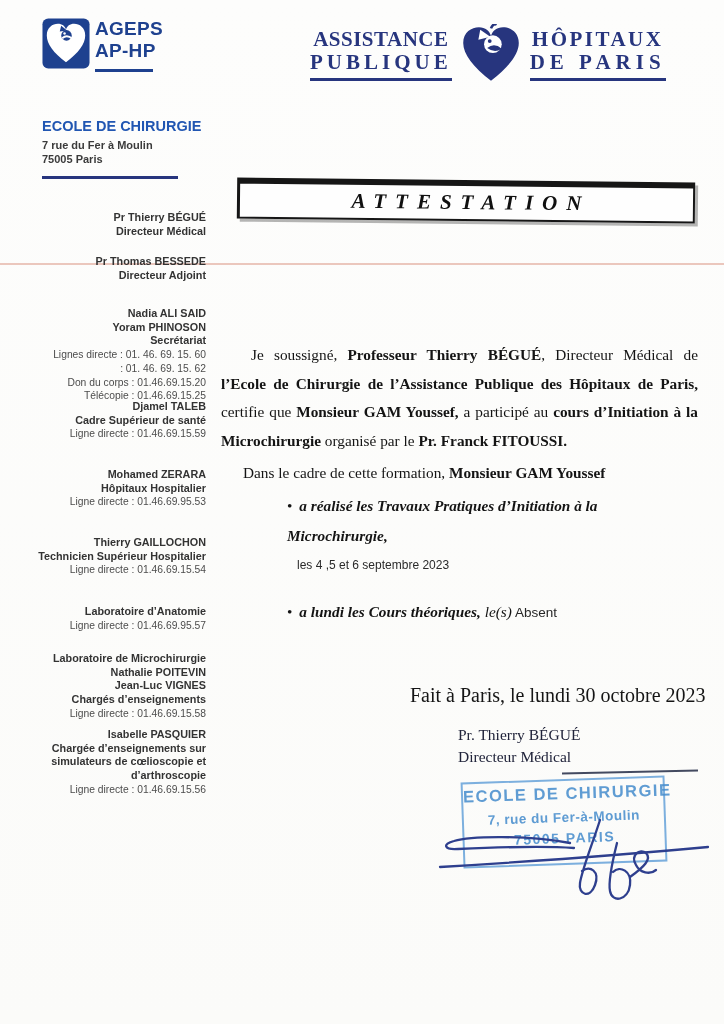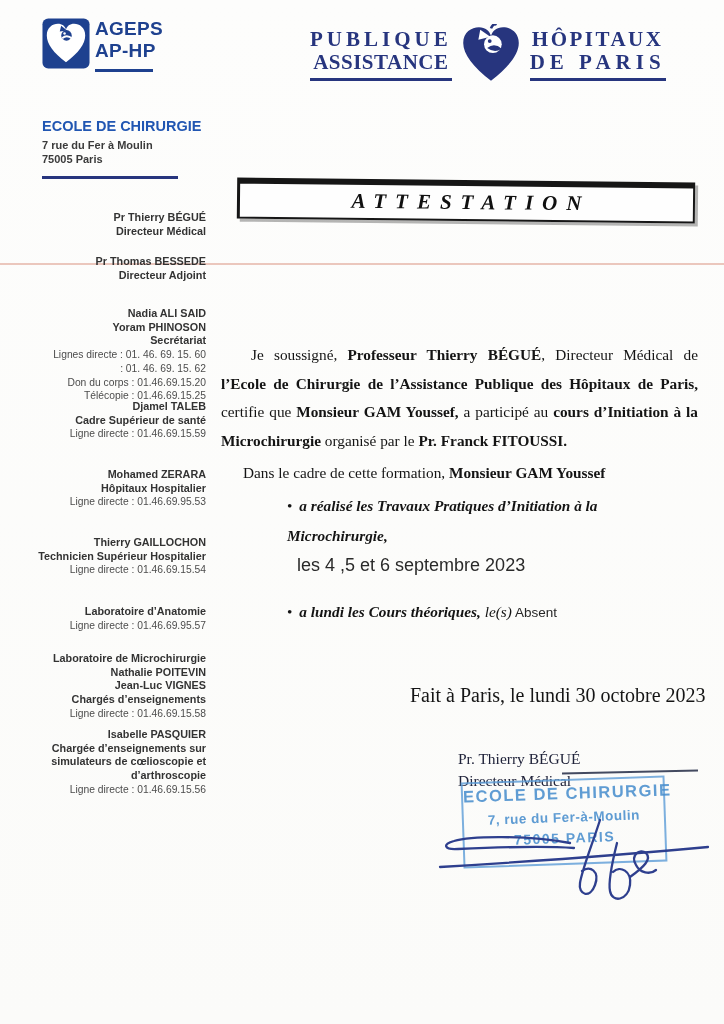--- a/index.html
+++ b/index.html
@@ -47,27 +47,27 @@
   .sb-r { font-weight:400; font-size:10.3px; line-height:13.7px; color:#4c4c4c; }
 
   
   .main { position:absolute; left:221px; top:341px; width:477px; font-family:"Liberation Serif", serif; color:#141414; font-size:15.3px; }
   .p1 { text-align:justify; line-height:28.5px; text-indent:30px; }
   .p2 { margin-top:4px; line-height:28.5px; text-indent:22px; }
   .bul { margin-top:3px; padding-left:66px; line-height:30px; }
   .bi { font-weight:700; font-style:italic; }
   .it { font-style:italic; }
   .sans-sm { font-family:"Liberation Sans", sans-serif; font-size:13.5px; color:#262626; }
-  .dates { margin-top:4px; padding-left:76px; font-family:"Liberation Sans", sans-serif; font-size:18px; line-height:20px; color:#2a2a2a; }
+  .dates { margin-top:4px; padding-left:76px; font-family:"Liberation Sans", sans-serif; font-size:12px; line-height:20px; color:#2a2a2a; }
   .bul-last { margin-top:22px; }
   .bullet-glyph { margin-right:7px; }
 
   
   .fait { position:absolute; left:410px; top:684px; font-family:"Liberation Serif", serif; font-size:20px; color:#151515; }
-  .sig { position:absolute; left:458px; top:748px; font-family:"Liberation Serif", serif; font-size:15.5px; line-height:21.5px; color:#20233a; z-index:2; }
+  .sig { position:absolute; left:458px; top:724px; font-family:"Liberation Serif", serif; font-size:15.5px; line-height:21.5px; color:#20233a; z-index:2; }
   .pen-line { position:absolute; left:562px; top:771px; width:136px; height:2px; background:#434a60; transform:rotate(-1.3deg); z-index:1; }
 
   .stamp {
     position:absolute; left:462px; top:779px; width:204px; height:86px;
     border:2.5px solid rgba(92,156,215,.8); transform:rotate(-2deg);
     text-align:center; color:rgba(73,142,205,.88); z-index:3;
   }
   .stamp-l1 { font-size:16.5px; font-weight:700; letter-spacing:1.5px; margin-top:3px; white-space:nowrap; }
   .stamp-l2 { font-size:13.5px; font-weight:700; margin-top:7px; letter-spacing:.5px; }
   .stamp-l3 { font-size:14px; font-weight:700; margin-top:5px; letter-spacing:1.5px; }
@@ -92,22 +92,22 @@
     </span>
     <div>
       <div class="ageps-text" style="padding-top:0">AGEPS</div>
       <div class="ageps-text" style="padding-top:0">AP-HP</div>
       <div class="ageps-rule"></div>
     </div>
   </div>
 
   <div class="aphp">
     <div class="aphp-col">
+      <div class="aphp-word ls1">ASSISTANCE</div>
       <div class="aphp-word ls2">PUBLIQUE</div>
-      <div class="aphp-word ls1">ASSISTANCE</div>
       <div class="aphp-rule"></div>
     </div>
     <span class="aphp-heart">
       <svg width="64" height="60" viewBox="0 0 100 95">
         <path d="M50,90 C22,68 6,48 6,30 C6,13 19,5 31,5 C41,5 48,11 50,19 C52,11 59,5 69,5 C81,5 94,13 94,30 C94,48 78,68 50,90 Z" fill="#27357e"></path>
         <path d="M50,7 C52,1 56,-1 59,1" stroke="#27357e" stroke-width="4" fill="none"></path>
         <path d="M33,9 L49,20 L30,25 Z" fill="#ffffff"></path>
         <circle cx="53" cy="32" r="14" fill="#ffffff"></circle>
         <circle cx="48" cy="27" r="3" fill="#27357e"></circle>
         <path d="M44,38 Q55,29 67,39 Q56,47 44,38 Z" fill="#27357e"></path>

